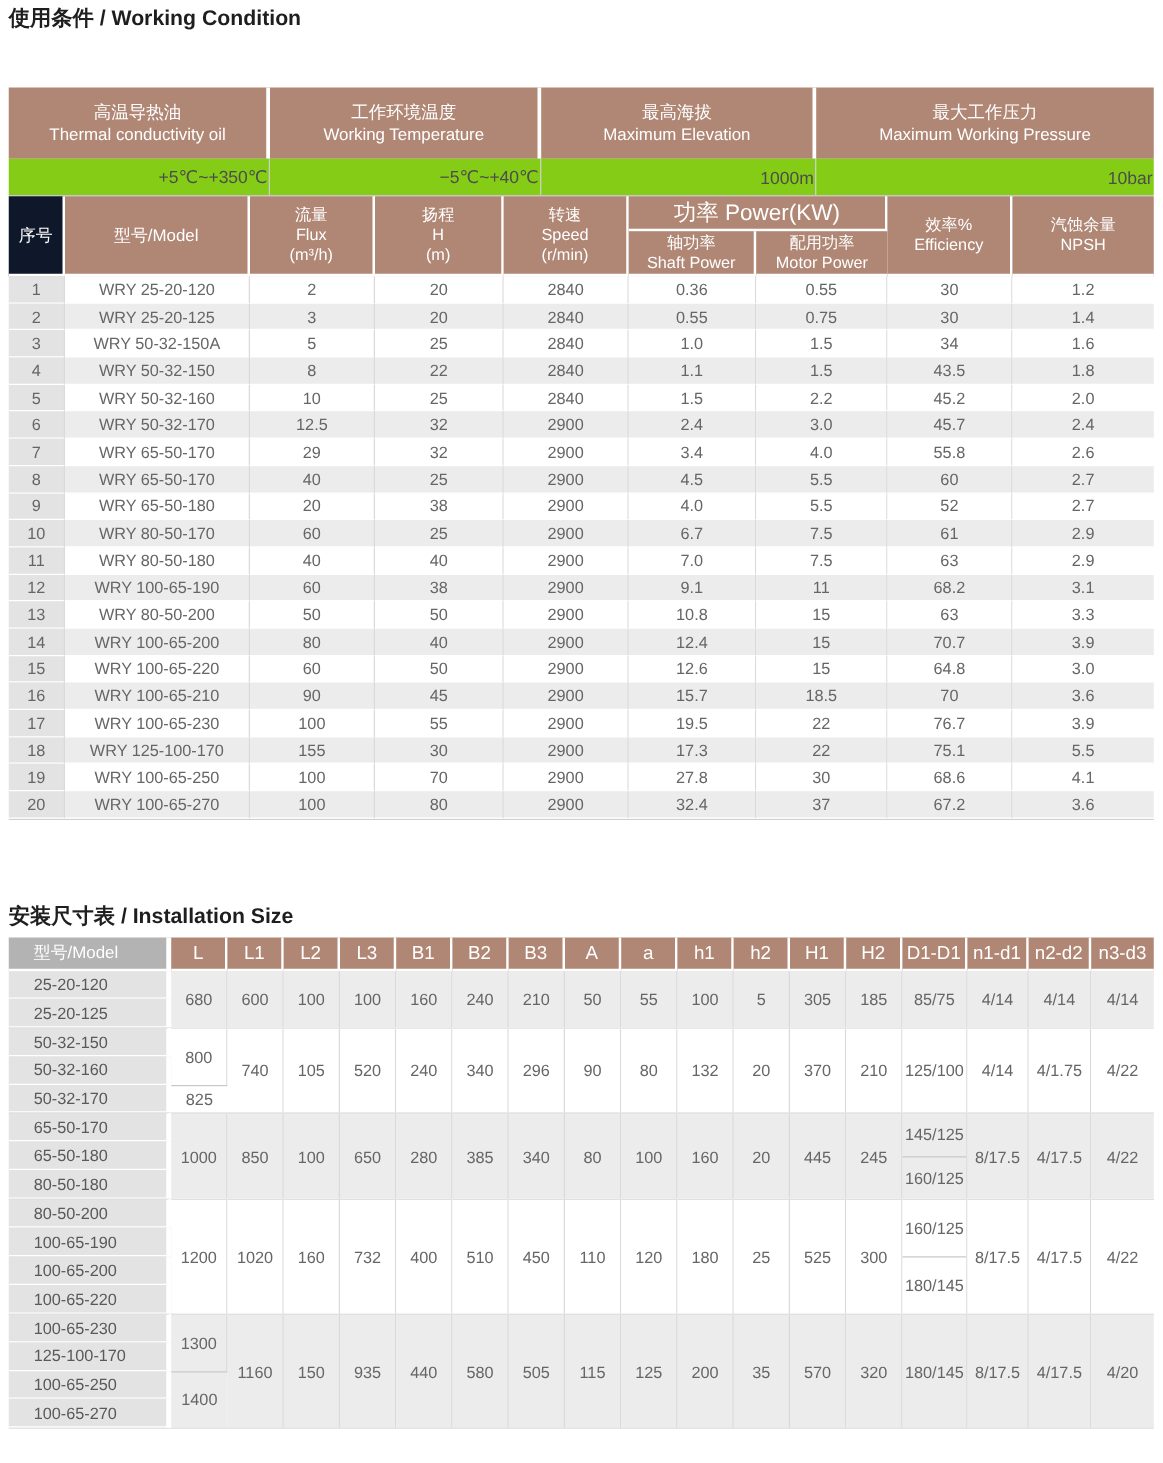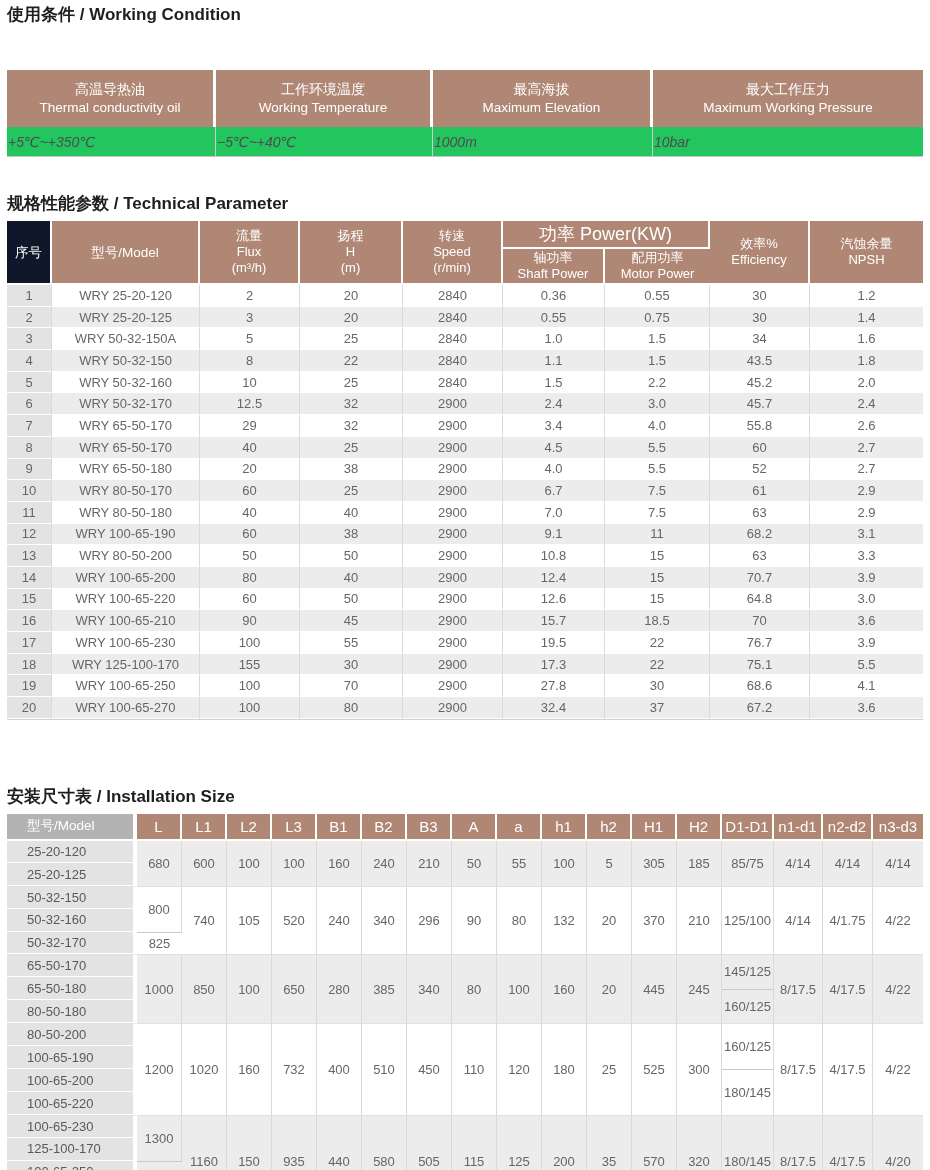--- a/index.html
+++ b/index.html
@@ -12,21 +12,21 @@
 
   table { border-collapse:separate; border-spacing:0; table-layout:fixed; width:916px; }
   th, td { box-sizing:border-box; }
 
   
   .wc-table { border-bottom:1px solid #c8c8c8;margin-top:44px; }
   .wc-table th { background:#b08775; color:#fff; font-weight:normal; height:57px; border-right:3px solid #fff; padding:0; text-align:center; vertical-align:middle; }
   .wc-table th:last-child { border-right:none; }
   .wc-table .zh { display:block; font-size:14px; line-height:19px; }
   .wc-table .en { display:block; font-size:13.5px; line-height:18px; }
-  .wc-table td { height:29px; background:#22c55e; text-align:left; font-size:14px; color:#4d4d4d; border-right:1px solid #cccccc;font-style:italic; }
+  .wc-table td { height:29px; background:#84cc16; text-align:right; font-size:14px; color:#4d4d4d; border-right:1px solid #cccccc; }
   .wc-table td:last-child { border-right:none; }
 
   
   .tech-table { border-bottom:1px solid #cfcfcf; }
   .tech-table th { background:#b08775; color:#fff; font-weight:normal; border-right:2px solid #fff; border-bottom:2px solid #fff; padding:1px 0; text-align:center; vertical-align:middle; }
   .tech-table th:last-child { border-right:none; }
   .tech-table th.gray { background:#0f172a; }
   .tech-table th.pgroup { height:24px; font-size:18px; }
   .tech-table tr.sub th { height:30px; }
   .hl { display:block; font-size:13px; line-height:16px; }
@@ -91,21 +91,20 @@
     <tbody>
       <tr>
         <td>+5℃~+350℃</td>
         <td>−5℃~+40℃</td>
         <td>1000m</td>
         <td>10bar</td>
       </tr>
     </tbody>
   </table>
 
-  <div class="section-title t2">规格性能参数 / Technical Parameter</div>
 
   <table class="tech-table">
     <colgroup>
       <col style="width:45px">
         <col style="width:148px">
         <col style="width:100px">
         <col style="width:103px">
         <col style="width:100px">
       <col style="width:102px">
         <col style="width:105px">

